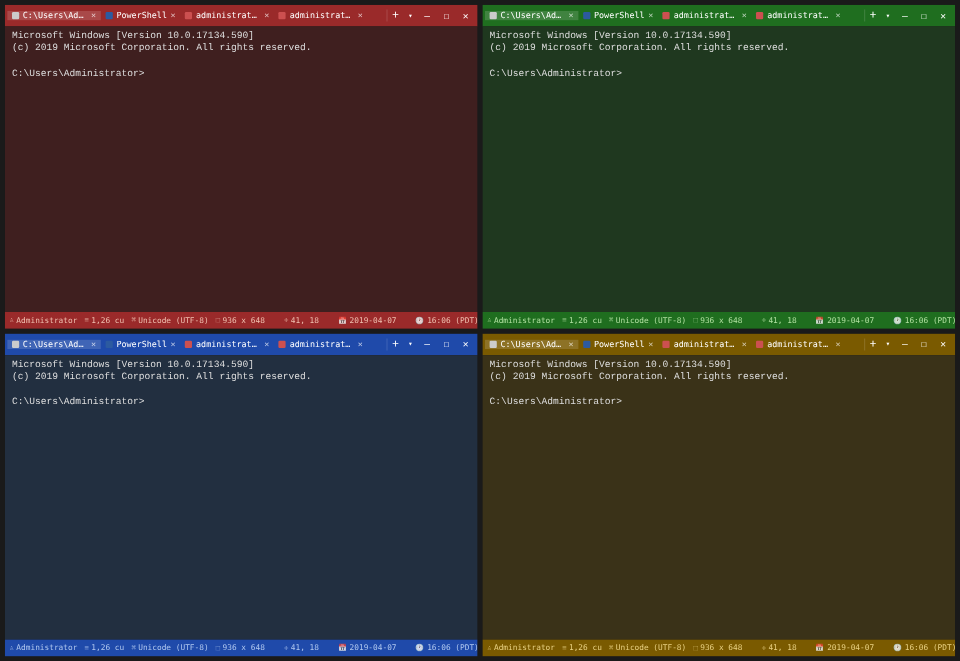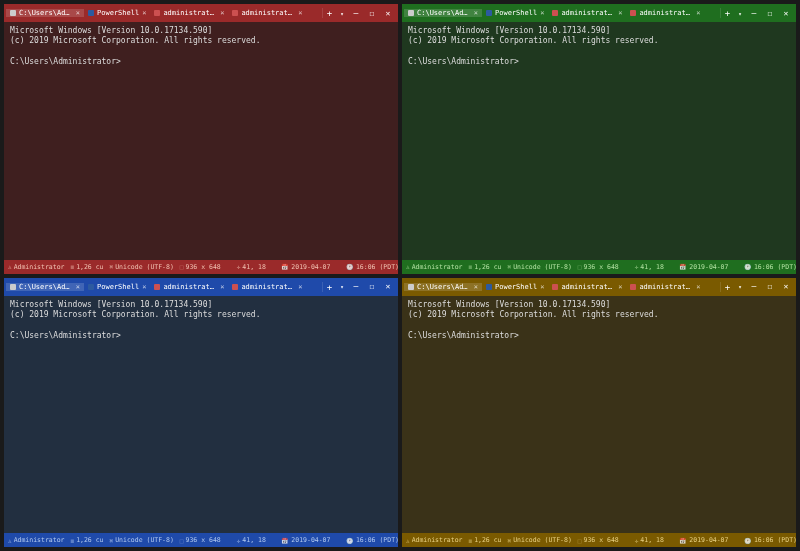--- a/index.html
+++ b/index.html
@@ -98,20 +98,21 @@
     cursor: pointer;
   }
   .terminal {
     flex: 1;
     padding: 4px 6px;
     font-size: 8px;
     line-height: 1.3;
     color: #ddd;
     white-space: pre-wrap;
     overflow: hidden;
+    font-family: Liberation Mono, monospace;
   }
   .statusbar {
     height: 14px;
     display: flex;
     align-items: center;
     font-size: 6.5px;
     padding: 0 4px;
     gap: 6px;
   }
   .status-left { display: flex; gap: 6px; flex:1; }

